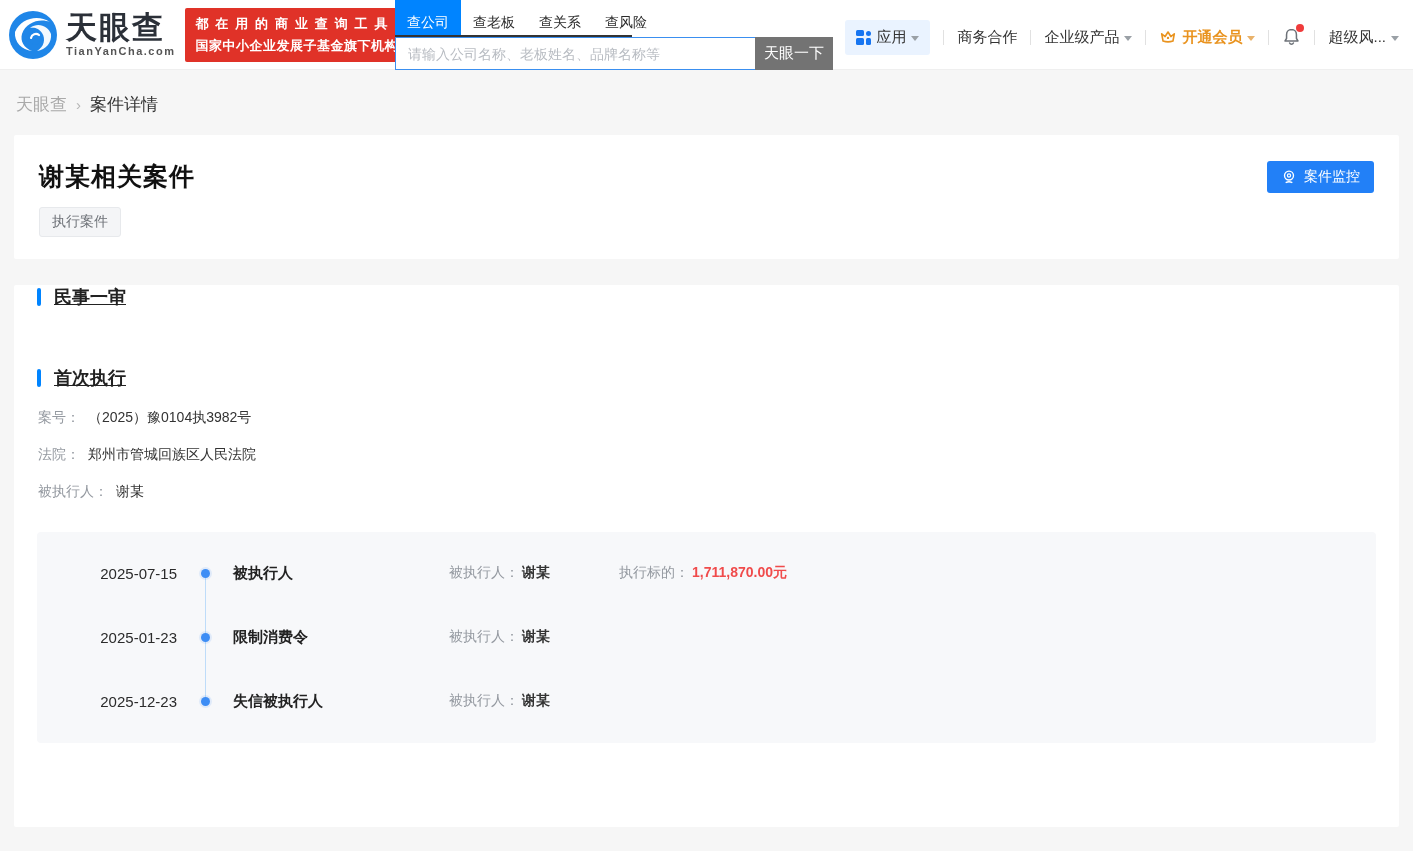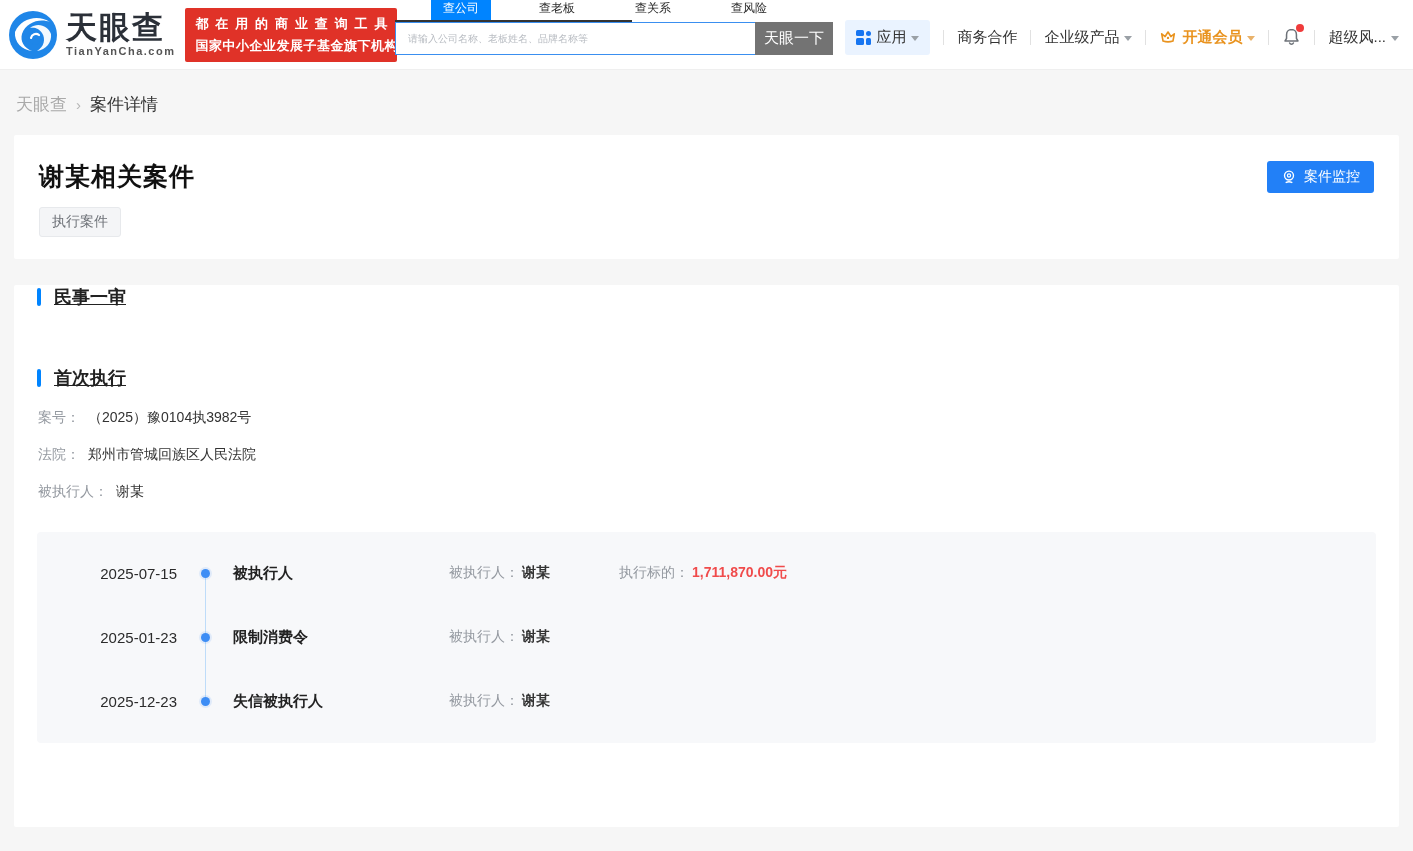--- a/index.html
+++ b/index.html
@@ -15,25 +15,25 @@
   .logo-text { line-height:1; }
   .logo-title { font-size:31px; font-weight:bold; color:#2b3038; letter-spacing:2px; }
   .logo-sub { font-size:11px; color:#555; letter-spacing:1.5px; margin-top:3px; font-weight:bold; }
   .red-badge { margin-left:10px; background:#e03228; color:#fff; padding:7px 10px;
     border-radius:2px; width:212px; }
   .red-badge .l1 { font-size:13px; font-weight:bold; text-align:justify; text-align-last:justify; }
   .red-badge .l2 { font-size:13px; font-weight:bold; margin-top:4px; letter-spacing:0.5px; white-space:nowrap; }
 
   .search-block { position:absolute; left:395px; top:0; width:438px; }
   .tabs { display:flex; border-bottom:2px solid #333; width:237px; }
-  .tab { font-size:12px; padding:0 12px 3px; color:#2b2b2b; cursor:pointer; white-space:nowrap;margin-left:36px; }
+  .tab { font-size:14px; padding:14px 12px 3px; color:#2b2b2b; cursor:pointer; white-space:nowrap; }
   .tab.active { background:#0084ff; color:#fff; }
   .search-row { display:flex; }
   .search-input { flex:1; height:33px; border:1px solid #3a8ff0; border-right:none;
-    padding:0 12px; font-size:10px; color:#333; outline:none; }
+    padding:0 12px; font-size:14px; color:#333; outline:none; }
   .search-input::placeholder { color:#b8bcc2; }
   .search-btn { width:78px; height:33px; background:#737373; color:#fff; border:none;
     font-size:15px; cursor:pointer; }
 
   .right-nav { position:absolute; right:14px; top:2px; height:70px;
     display:flex; align-items:center; gap:13px; }
   .nav-sep { width:1px; height:15px; background:#e1e1e1; }
   .nav-item { font-size:15px; color:#333; display:flex; align-items:center; gap:5px;
     cursor:pointer; white-space:nowrap; }
   .apps-btn { background:#eaf3ff; border-radius:3px; padding:8px 11px; }

